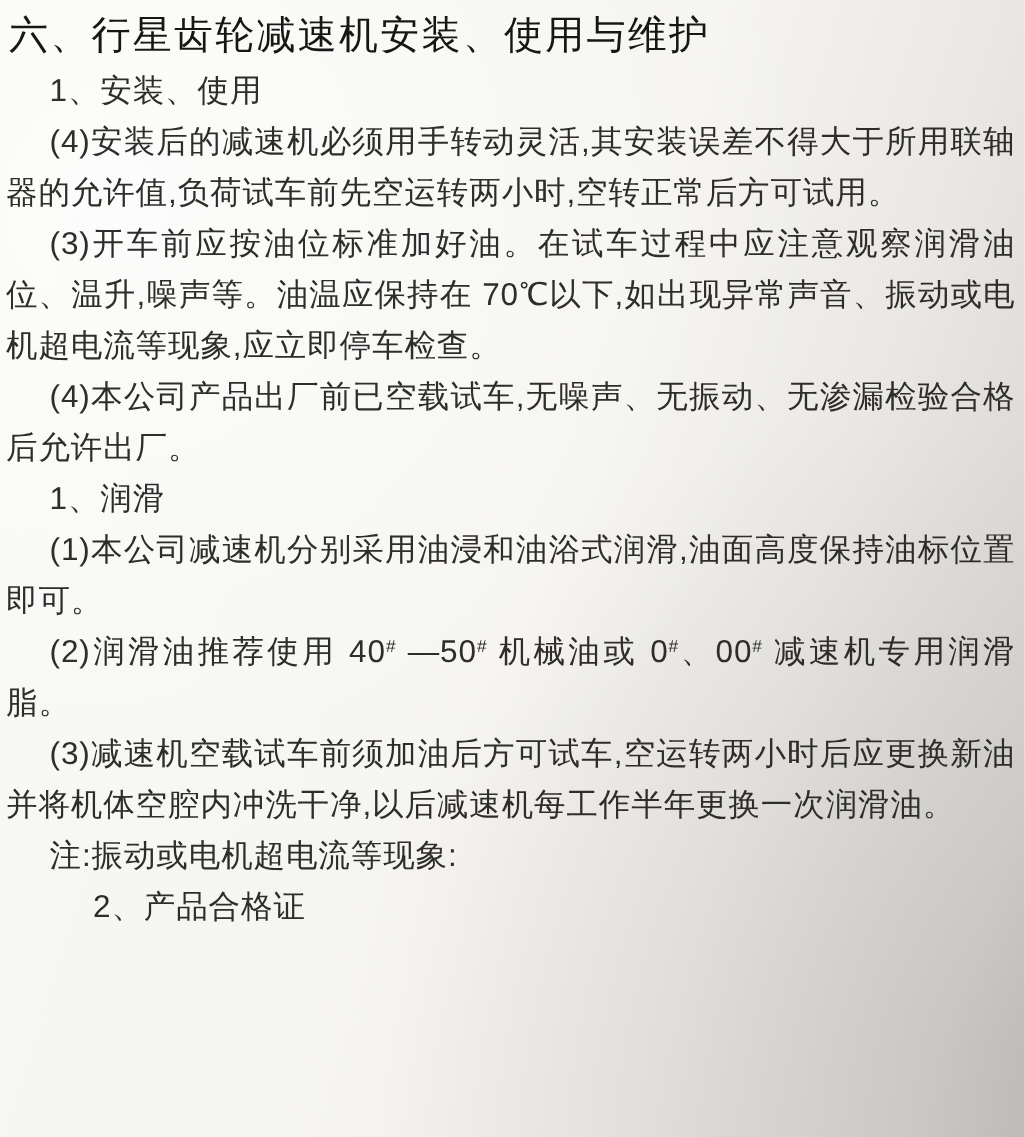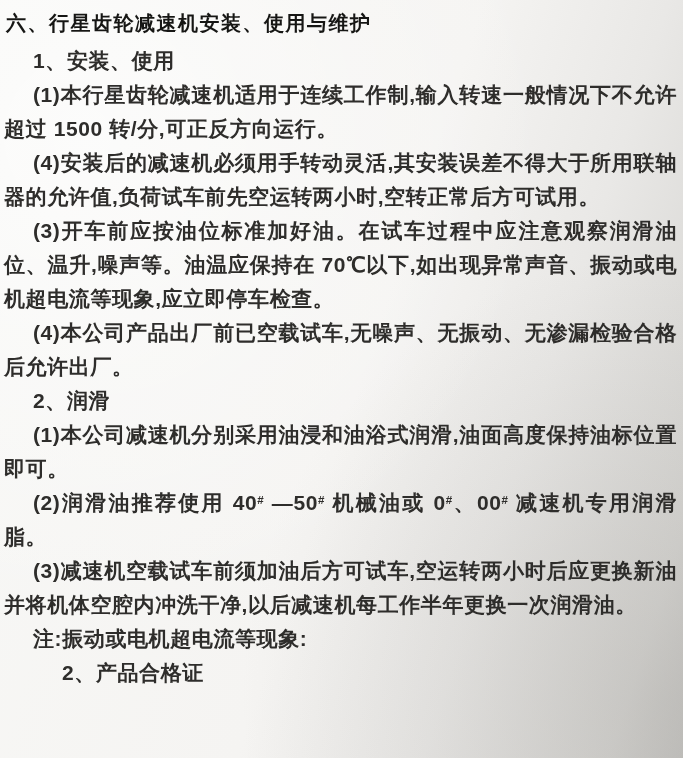--- a/index.html
+++ b/index.html
@@ -8,59 +8,57 @@
     font-family: "Liberation Sans", sans-serif;
     color: #2e2d2b;
     background-image:
       radial-gradient(ellipse at 12% 18%, rgba(255,255,255,0.6), rgba(255,255,255,0) 55%),
       radial-gradient(ellipse at 97% 92%, rgba(160,158,154,0.28), rgba(160,158,154,0) 45%),
       linear-gradient(108deg, #f8f8f6 0%, #f5f4f2 52%, #e9e8e6 72%, #d6d5d2 92%, #c6c5c2 100%);
     background-color: #f4f3f1;
   }
   .page { padding: 5px 6px 0 4px; height: 100%; }
   .title {
-    font-size: 20px;
-    font-weight: bold;
+    font-size: 26px;
+    font-weight: normal;
     color: #161614;
     letter-spacing: 1.5px;
     line-height: 36px;
     padding-left: 2px;
     margin-bottom: 3px;
   }
   .content p {
     font-size: 21px;
     line-height: 34px;
     letter-spacing: 0.6px;
     text-align: justify;
     text-indent: 29px;
     color: #2e2d2b;
-    font-weight: bold;
   }
   .content p.note-item { text-indent: 58px; }
   sup {
     font-size: 0.55em;
     vertical-align: 0.55em;
     line-height: 0;
     letter-spacing: 0;
   }
 </style>
 </head>
 <body>
 
 <div class="page">
   <div class="title">六、行星齿轮减速机安装、使用与维护</div>
 
   <div class="content">
     <p>1、安装、使用</p>
-    <p>(1)本行星齿轮减速机适用于连续工作制,输入转速一般情况下不允许超过 1500 转/分,可正反方向运行。</p>
     <p>(4)安装后的减速机必须用手转动灵活,其安装误差不得大于所用联轴器的允许值,负荷试车前先空运转两小时,空转正常后方可试用。</p>
     <p>(3)开车前应按油位标准加好油。在试车过程中应注意观察润滑油位、温升,噪声等。油温应保持在 70℃以下,如出现异常声音、振动或电机超电流等现象,应立即停车检查。</p>
     <p>(4)本公司产品出厂前已空载试车,无噪声、无振动、无渗漏检验合格后允许出厂。</p>
 
-    <p>2、润滑</p>
+    <p>1、润滑</p>
     <p>(1)本公司减速机分别采用油浸和油浴式润滑,油面高度保持油标位置即可。</p>
     <p>(2)润滑油推荐使用 40<sup>#</sup> —50<sup>#</sup> 机械油或 0<sup>#</sup>、00<sup>#</sup> 减速机专用润滑脂。</p>
     <p>(3)减速机空载试车前须加油后方可试车,空运转两小时后应更换新油并将机体空腔内冲洗干净,以后减速机每工作半年更换一次润滑油。</p>
 
     <p>注:振动或电机超电流等现象:</p>
     <p class="note-item">2、产品合格证</p>
   </div>
 </div>
 
 </body></html>

